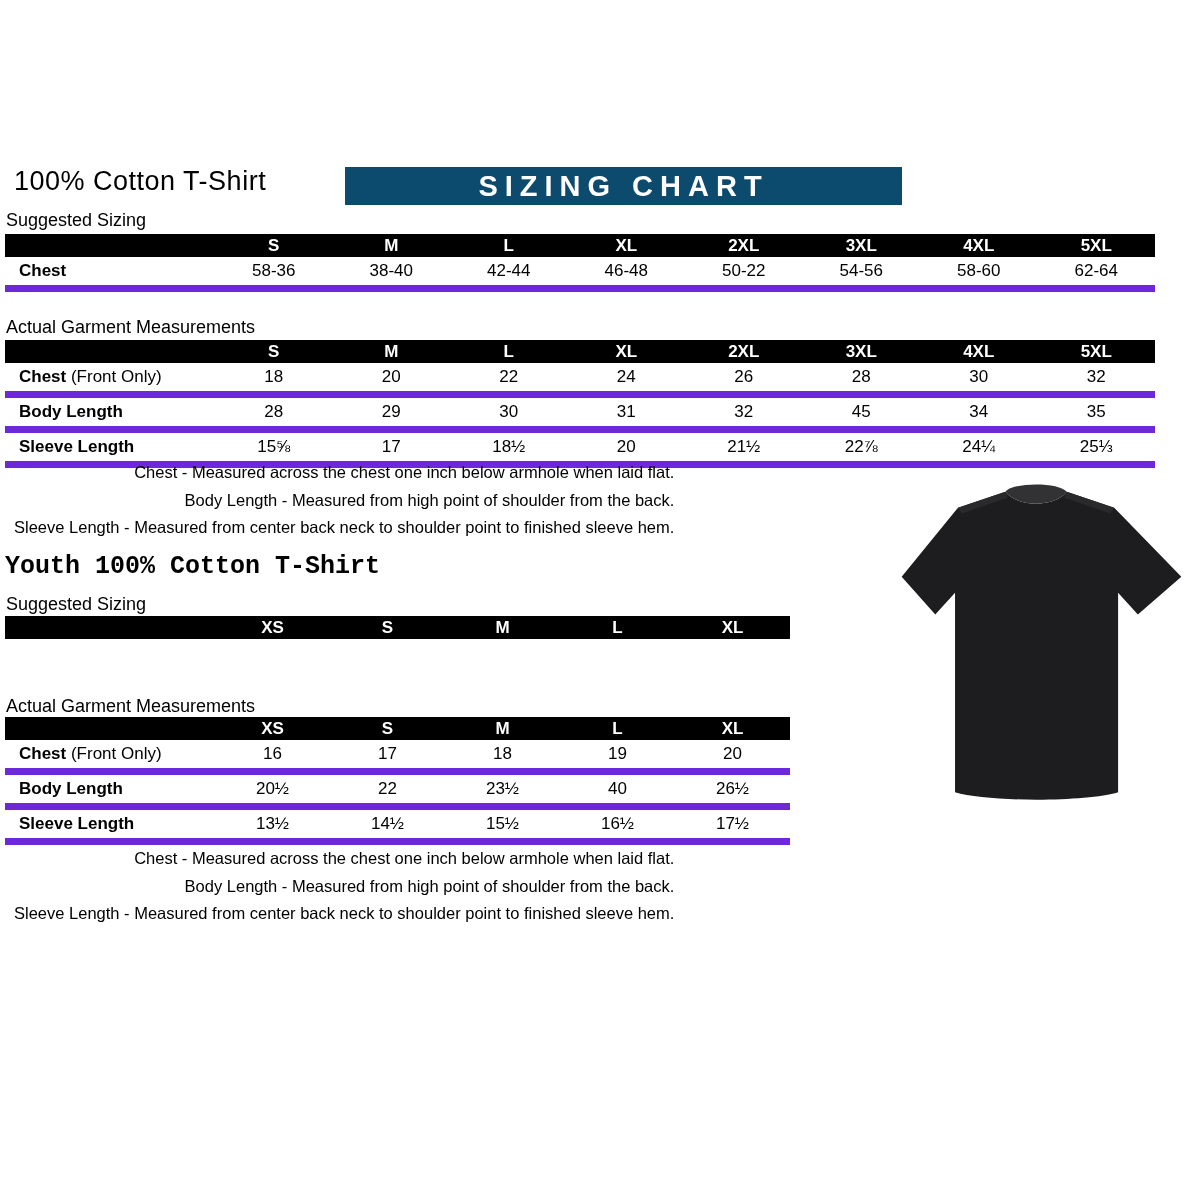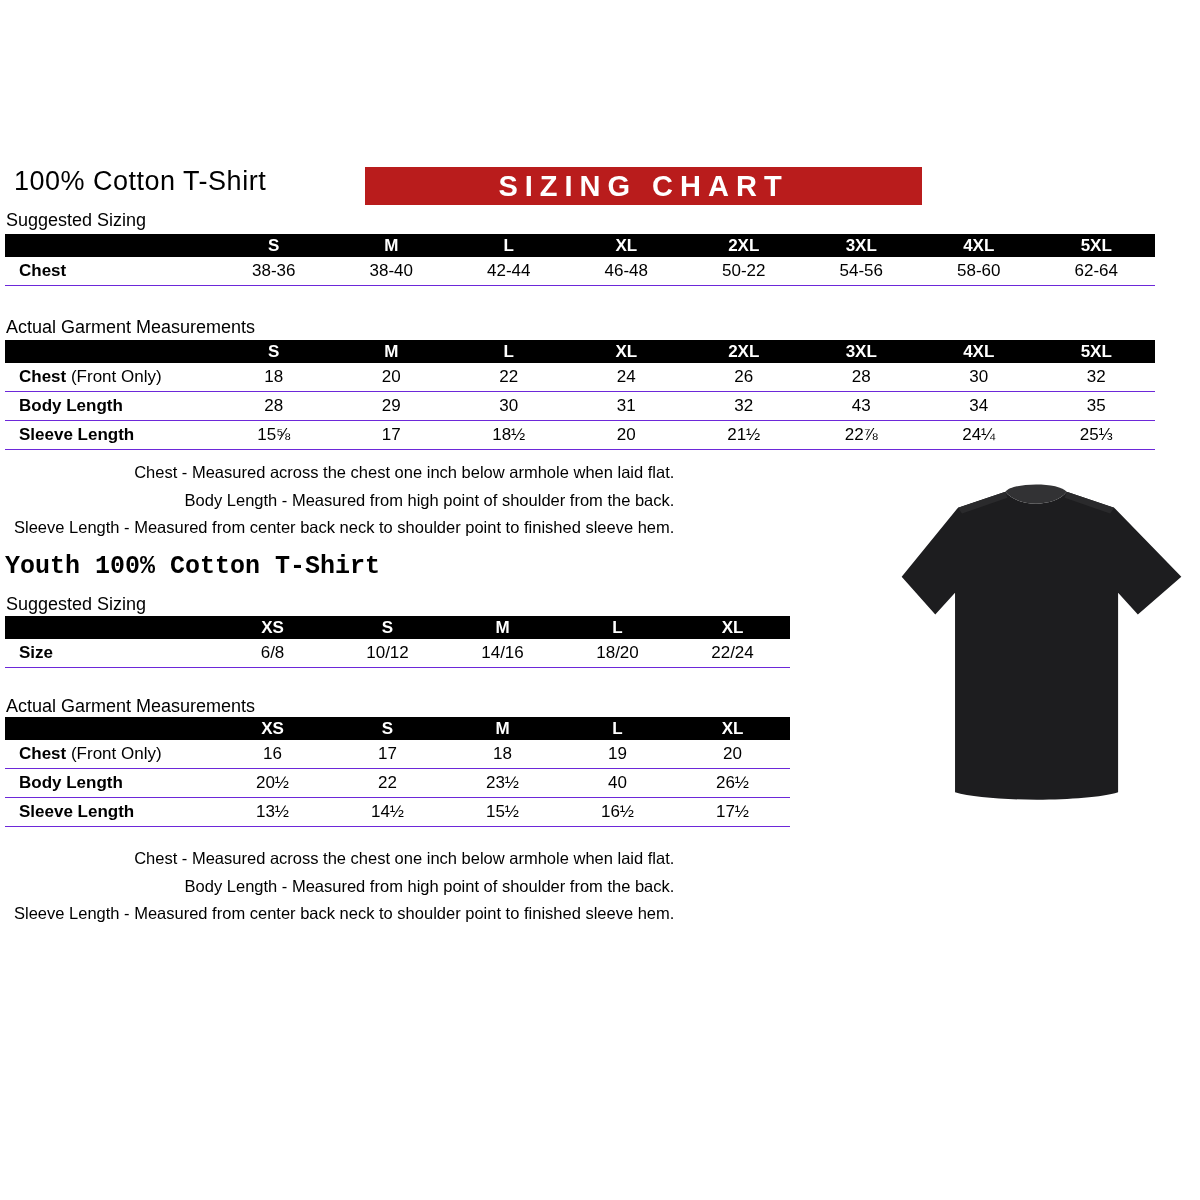--- a/index.html
+++ b/index.html
@@ -1,29 +1,29 @@
 <!DOCTYPE html>
 <html><head>
 <meta charset="utf-8">
 <style>
   html,body { margin:0; padding:0; background:#ffffff; }
   body { font-family:"Liberation Sans", sans-serif; color:#000; }
   .page { position:relative; width:1200px; height:1200px; background:#fff; overflow:hidden; }
   .abs { position:absolute; }
 
   .title-adult { font-size:27px; font-weight:400; letter-spacing:0.5px; }
-  .banner { background:#b91c1c; color:#fff; font-weight:bold; font-size:29px;
-            letter-spacing:7px; text-align:center; line-height:38px; height:38px;margin-left:20px; }
+  .banner { background:#0c4a6e; color:#fff; font-weight:bold; font-size:29px;
+            letter-spacing:7px; text-align:center; line-height:38px; height:38px; }
   .section-label { font-size:18px; }
 
   .sizing-table { background:#fff; }
   .thead { display:flex; background:#000; color:#fff; font-weight:bold;
            height:23px; align-items:center; font-size:17px; }
   .trow { display:flex; height:28px; align-items:center; font-size:17px;
-          border-bottom:1px solid #6d28d9; }
+          border-bottom:7px solid #6d28d9; }
   .cell { flex:1; text-align:center; }
   .label-cell { flex:0 0 210px; text-align:left; padding-left:14px; box-sizing:border-box; }
   .b { font-weight:bold; }
 
   .notes div { font-size:16.5px; line-height:27.5px; white-space:nowrap;text-align:right; }
 
   .title-youth { font-size:25px; font-weight:bold;font-family:Liberation Mono, monospace; }
 
   .tshirt-wrap { width:288px; height:336px; }
 </style>
@@ -46,21 +46,21 @@
       <div class="cell">XL</div>
       <div class="cell">2XL</div>
       <div class="cell">3XL</div>
       <div class="cell">4XL</div>
       <div class="cell">5XL</div>
     </div>
     <div class="trow">
       <div class="cell label-cell">
         <span class="b">Chest</span><span></span>
       </div>
-      <div class="cell">38-36</div>
+      <div class="cell">58-36</div>
       <div class="cell">38-40</div>
       <div class="cell">42-44</div>
       <div class="cell">46-48</div>
       <div class="cell">50-22</div>
       <div class="cell">54-56</div>
       <div class="cell">58-60</div>
       <div class="cell">62-64</div>
     </div>
   </div>
 
@@ -93,21 +93,21 @@
     </div>
     <div class="trow">
       <div class="cell label-cell">
         <span class="b">Body Length</span><span></span>
       </div>
       <div class="cell">28</div>
       <div class="cell">29</div>
       <div class="cell">30</div>
       <div class="cell">31</div>
       <div class="cell">32</div>
-      <div class="cell">43</div>
+      <div class="cell">45</div>
       <div class="cell">34</div>
       <div class="cell">35</div>
     </div>
     <div class="trow">
       <div class="cell label-cell">
         <span class="b">Sleeve Length</span><span></span>
       </div>
       <div class="cell">15⅝</div>
       <div class="cell">17</div>
       <div class="cell">18½</div>
@@ -130,30 +130,20 @@
   <div class="abs section-label" style="left:6px; top:594px;">Suggested Sizing</div>
 
   <div class="abs sizing-table" style="left:5px; top:616px; width:785px;">
     <div class="thead">
       <div class="cell label-cell"></div>
       <div class="cell">XS</div>
       <div class="cell">S</div>
       <div class="cell">M</div>
       <div class="cell">L</div>
       <div class="cell">XL</div>
-    </div>
-    <div class="trow">
-      <div class="cell label-cell">
-        <span class="b">Size</span><span></span>
-      </div>
-      <div class="cell">6/8</div>
-      <div class="cell">10/12</div>
-      <div class="cell">14/16</div>
-      <div class="cell">18/20</div>
-      <div class="cell">22/24</div>
     </div>
   </div>
 
   <div class="abs section-label" style="left:6px; top:696px;">Actual Garment Measurements</div>
 
   <div class="abs sizing-table" style="left:5px; top:717px; width:785px;">
     <div class="thead">
       <div class="cell label-cell"></div>
       <div class="cell">XS</div>
       <div class="cell">S</div>

